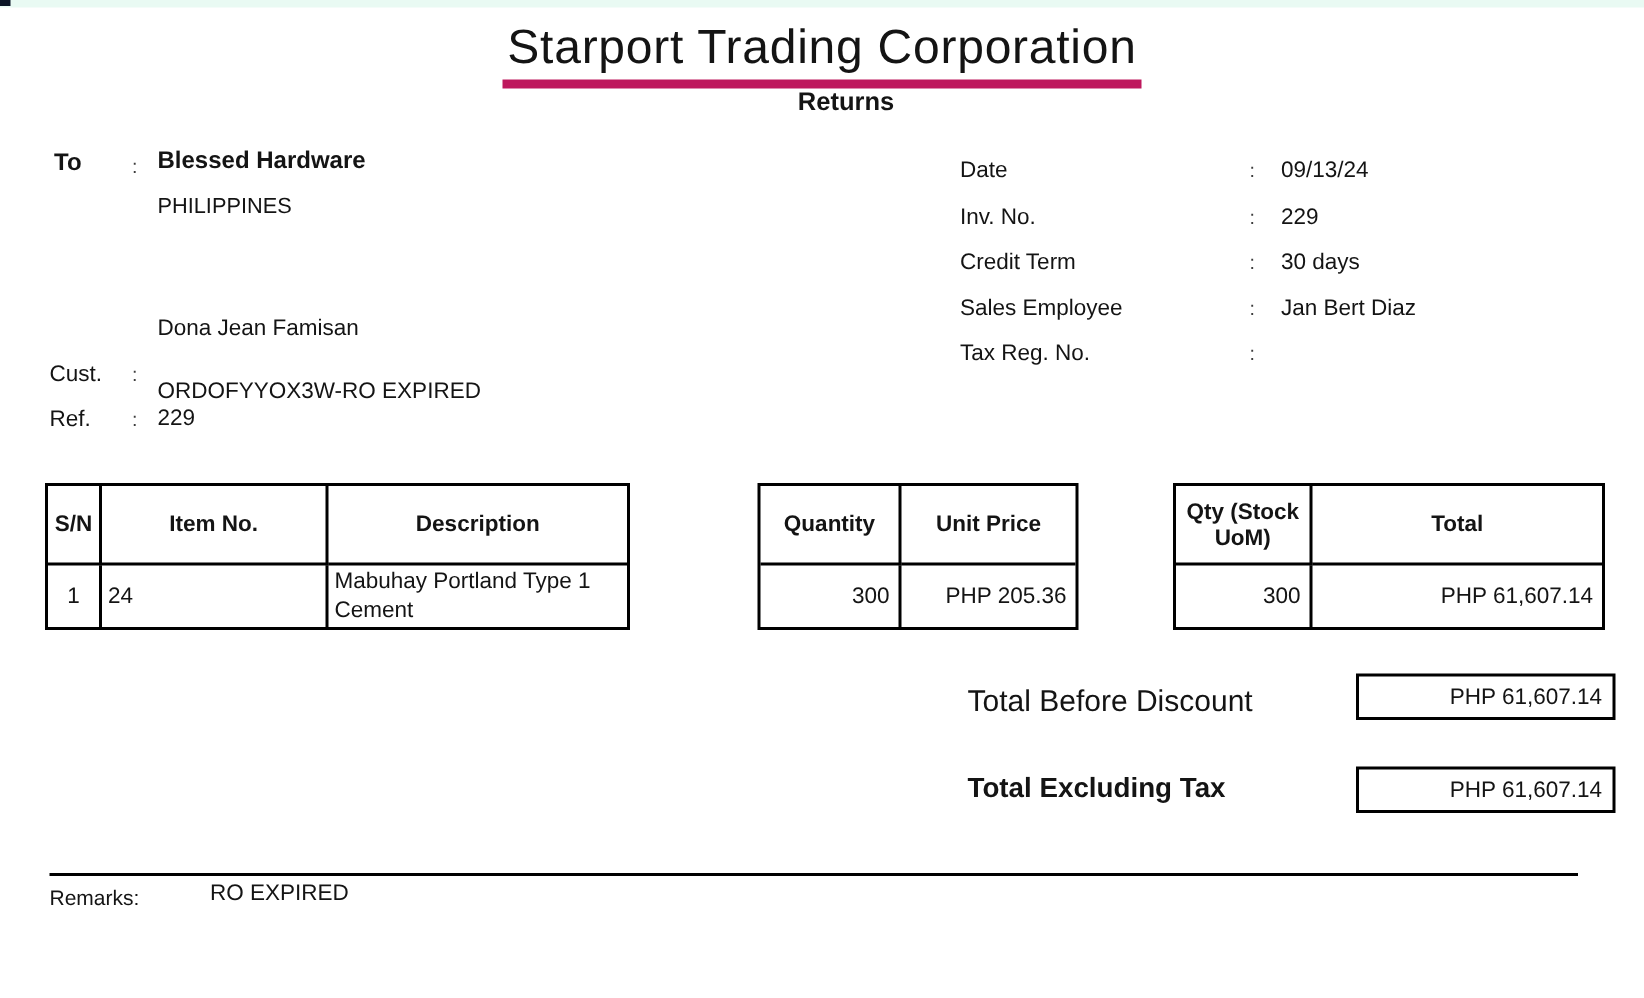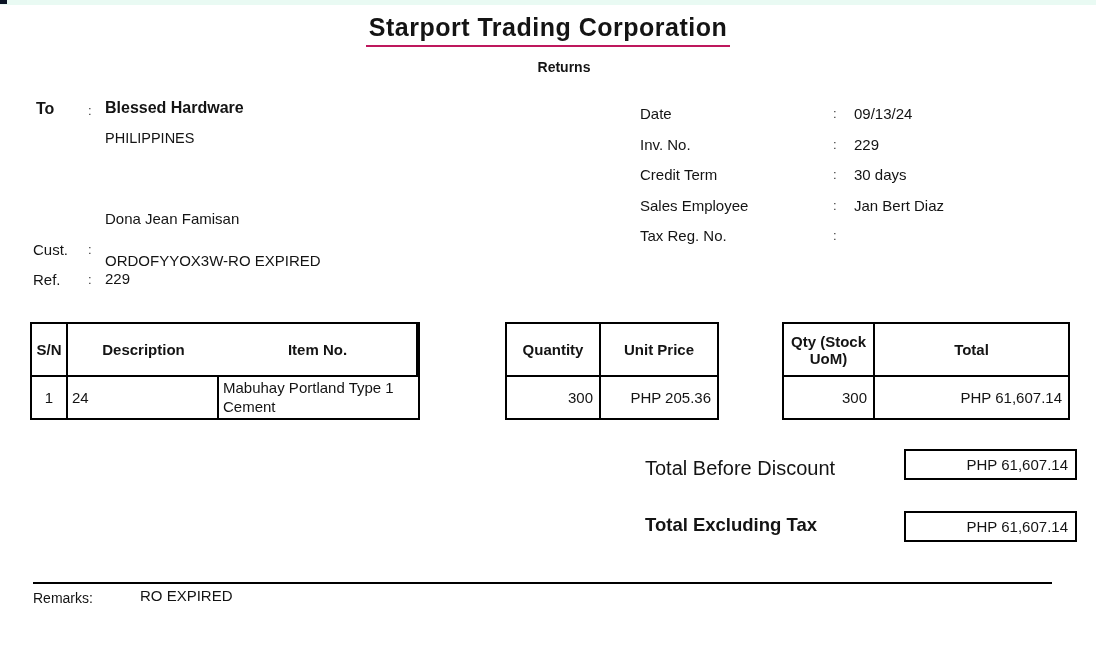--- a/index.html
+++ b/index.html
@@ -24,28 +24,28 @@
   }
   .corner-frag {
     left: 0; top: 0; width: 7px; height: 4px;
     background: #0c1526;
   }
 
   
   .title-wrap { left: 0; top: 13px; width: 1096px; text-align: center; }
   .title {
     display: inline-block;
-    font-size: 25px;
-    font-weight: bold;
+    font-size: 32px;
+    font-weight: normal;
     letter-spacing: 0.5px;
-    border-bottom: 2px solid #be185d;
+    border-bottom: 6px solid #be185d;
     padding: 0 3px 3px 3px;
   }
   .subtitle-wrap { left: 0; top: 58px; width: 1096px; text-align: center; }
-  .subtitle { font-size: 14px; font-weight: bold; margin-left: 32px; }
+  .subtitle { font-size: 17px; font-weight: bold; margin-left: 32px; }
 
   
   .to-label   { left: 36px;  top: 100px; font-size: 16px; font-weight: bold; }
   .colon      { font-size: 13px; color: #3c3c3c; }
   .to-colon   { left: 88px;  top: 103px; }
   .to-name    { left: 105px; top: 99px;  font-size: 16px; font-weight: bold; }
   .country    { left: 105px; top: 130px; font-size: 14.5px; }
   .contact    { left: 105px; top: 210px; font-size: 15px; }
   .cust-label { left: 33px;  top: 241px; font-size: 15px; }
   .cust-colon { left: 88px;  top: 242px; }
@@ -160,22 +160,22 @@
   </div>
   <div class="info-row">
     <span class="i-label">Tax Reg. No.</span>
     <span class="i-colon">:</span>
     <span class="i-value"></span>
   </div>
 </div>
 
 <div class="tbl-group" id="tbl-g1">
   <div class="th v-sep">S/N</div>
+  <div class="th v-sep">Item No.</div>
   <div class="th">Description</div>
-  <div class="th v-sep">Item No.</div>
   <div class="td c v-sep">1</div>
   <div class="td l v-sep">24</div>
   <div class="td l top">
     <span class="desc-inner">Mabuhay Portland Type 1 Cement</span>
   </div>
 </div>
 
 <div class="tbl-group" id="tbl-g2">
   <div class="th v-sep">Quantity</div>
   <div class="th">Unit Price</div>

